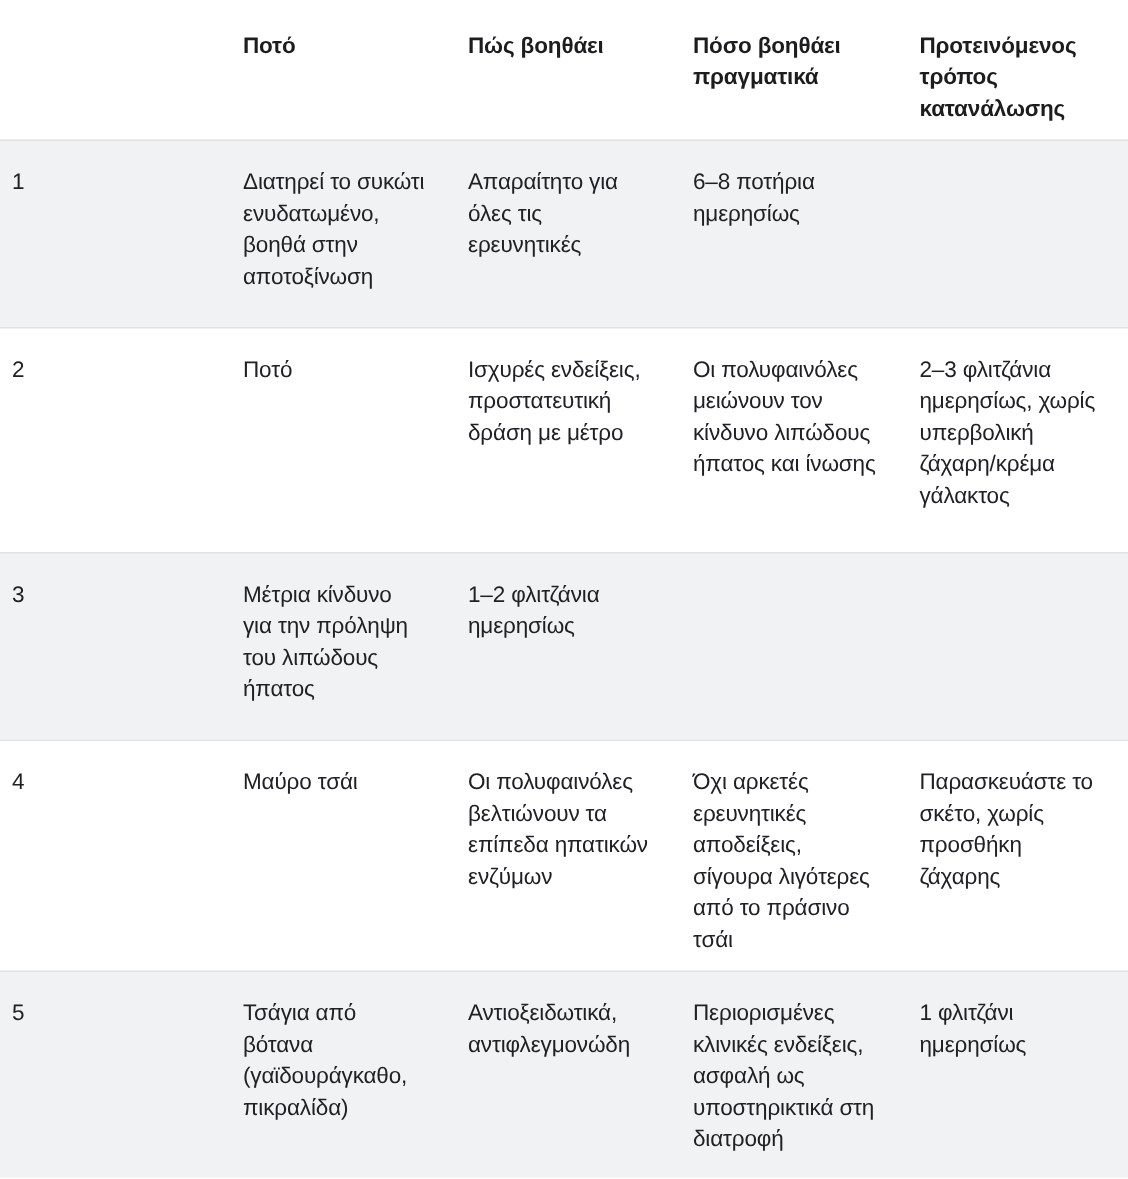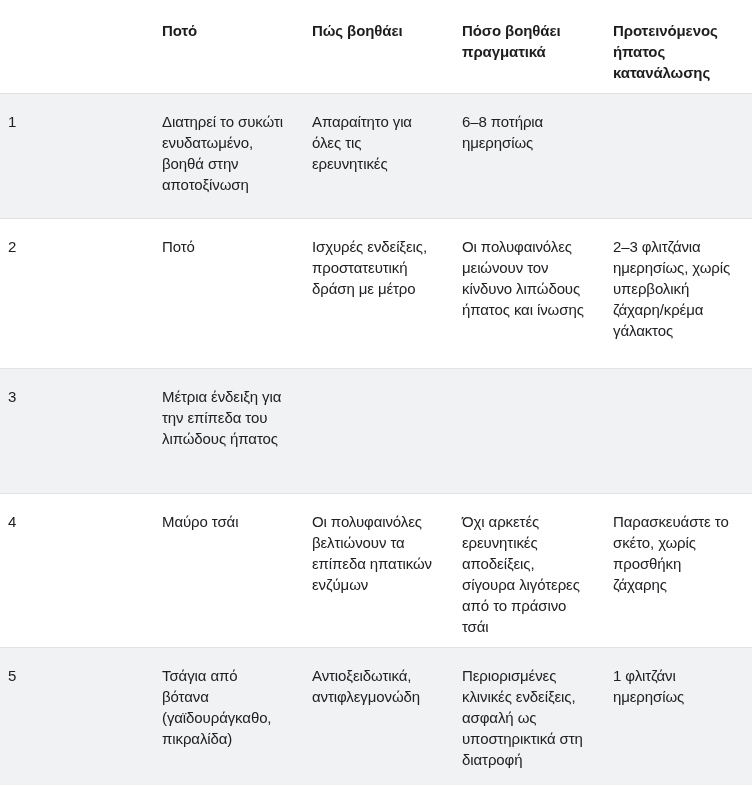--- a/index.html
+++ b/index.html
@@ -47,41 +47,42 @@
 </head>
 <body>
 
 <div class="table">
 
   <div class="row header">
     <div class="cell"></div>
     <div class="cell">Ποτό</div>
     <div class="cell">Πώς βοηθάει</div>
     <div class="cell">Πόσο βοηθάει πραγματικά</div>
-    <div class="cell">Προτεινόμενος ήπατος κατανάλωσης</div>
+    <div class="cell">Προτεινόμενος τρόπος κατανάλωσης</div>
   </div>
 
   <div class="row body striped r1">
     <div class="cell">1</div>
     <div class="cell">Διατηρεί το συκώτι ενυδατωμένο, βοηθά στην αποτοξίνωση</div>
     <div class="cell">Απαραίτητο για όλες τις ερευνητικές</div>
     <div class="cell">6–8 ποτήρια ημερησίως</div>
   </div>
 
   <div class="row body r2">
     <div class="cell">2</div>
     <div class="cell">Ποτό</div>
     <div class="cell">Ισχυρές ενδείξεις, προστατευτική δράση με μέτρο</div>
     <div class="cell">Οι πολυφαινόλες μειώνουν τον κίνδυνο λιπώδους ήπατος και ίνωσης</div>
     <div class="cell">2–3 φλιτζάνια ημερησίως, χωρίς υπερβολική ζάχαρη/κρέμα γάλακτος</div>
   </div>
 
   <div class="row body striped r3">
     <div class="cell">3</div>
-    <div class="cell">Μέτρια ένδειξη για την επίπεδα του λιπώδους ήπατος</div>
+    <div class="cell">Μέτρια κίνδυνο για την πρόληψη του λιπώδους ήπατος</div>
+    <div class="cell">1–2 φλιτζάνια ημερησίως</div>
   </div>
 
   <div class="row body r4">
     <div class="cell">4</div>
     <div class="cell">Μαύρο τσάι</div>
     <div class="cell">Οι πολυφαινόλες βελτιώνουν τα επίπεδα ηπατικών ενζύμων</div>
     <div class="cell">Όχι αρκετές ερευνητικές αποδείξεις, σίγουρα λιγότερες από το πράσινο τσάι</div>
     <div class="cell">Παρασκευάστε το σκέτο, χωρίς προσθήκη ζάχαρης</div>
   </div>
 

